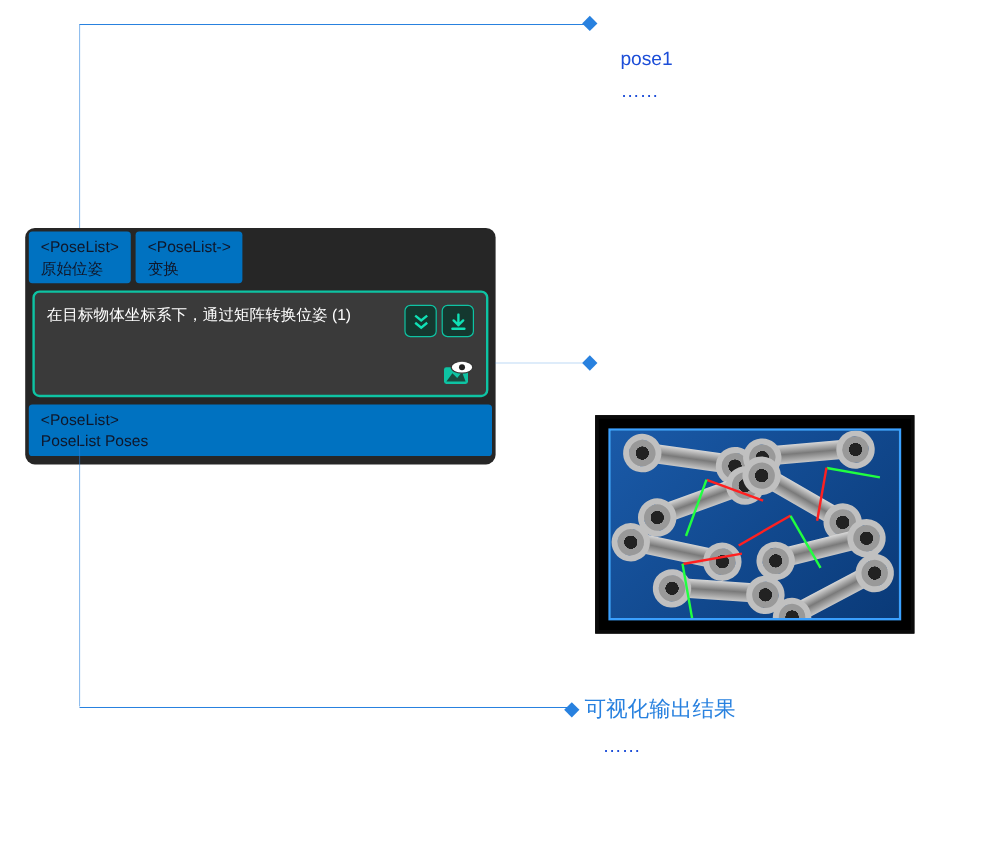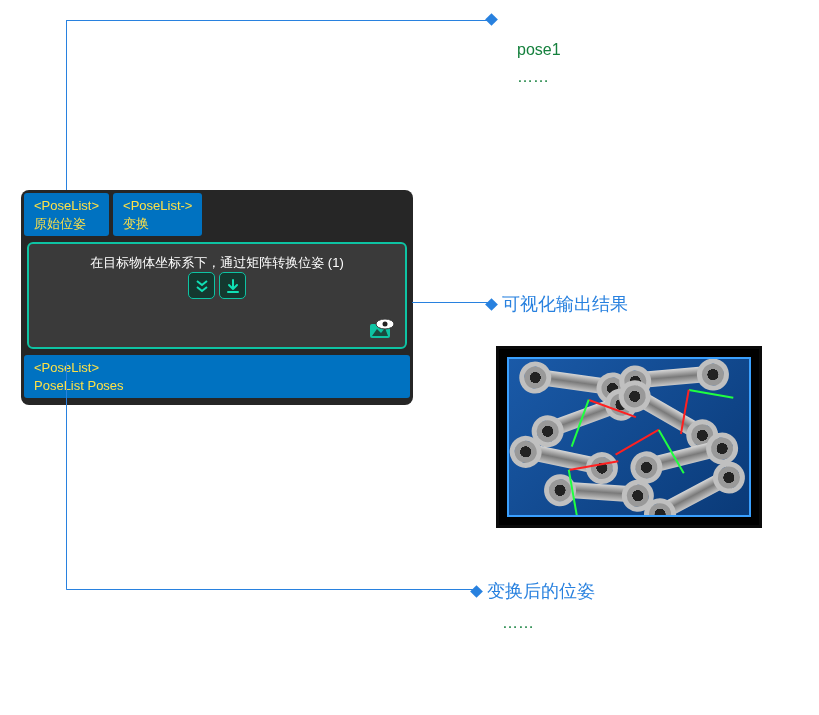--- a/index.html
+++ b/index.html
@@ -18,21 +18,21 @@
     .annotation .diamond {
       display: inline-block;
       width: 9px;
       height: 9px;
       background: #2881df;
       transform: rotate(45deg);
       margin-right: 6px;
       vertical-align: 1px;
     }
     .sub-list {
-      color: #15803d;
+      color: #1d4ed8;
       font-size: 16px;
       margin-left: 30px;
       margin-top: 6px;
       line-height: 1.7;
     }
     .connector {
       position: absolute;
       border: 1.5px solid #2881df;
       border-radius: 2px;
     }
@@ -44,21 +44,21 @@
       position: absolute;
       left: 21px;
       top: 190px;
       width: 392px;
       background: #262626;
       border-radius: 8px;
       padding-bottom: 4px;
     }
     .port {
       background: #0072c1;
-      color: #fde047;
+      color: #0f172a;
       font-size: 13px;
       line-height: 1.35;
       padding: 4px 10px;
       border-radius: 3px;
       white-space: nowrap;
     }
     .port.out {
       margin-top: 4px;
     }
     .ports-top {
@@ -72,23 +72,22 @@
     .node-body {
       margin: 6px;
       border: 2px solid #0ec3a3;
       border-radius: 6px;
       background: #3a3a3a;
       padding: 10px 10px 8px 10px;
       position: relative;
     }
     .node-title-row {
       display: flex;
-      align-items: center;
+      align-items: flex-start;
       justify-content: space-between;
-      flex-direction: column;
     }
     .node-title {
       color: #fff;
       font-size: 13px;
     }
     .btn-group {
       display: flex;
       gap: 4px;
     }
     .sq-btn {
@@ -216,21 +215,21 @@
     <div class="port out">
       <div>&lt;PoseList&gt;</div>
       <div>PoseList Poses</div>
     </div>
   </div>
 </div>
 
 <div class="connector connector-h" style="left:412px; top:302px; width:76px;"></div>
 
 <div class="annotation" style="left:487px; top:292px;">
-  <span class="diamond"></span><span>可视化输出结果</span>
+  <span class="diamond"></span>
 </div>
 
 <div class="viz">
   <div class="viz-inner">
     <div class="wrench" style="left:20px; top:15px; transform:rotate(8deg);"></div>
     <div class="wrench" style="left:120px; top:10px; transform:rotate(-5deg);"></div>
     <div class="wrench" style="left:30px; top:50px; transform:rotate(-20deg);"></div>
     <div class="wrench" style="left:115px; top:48px; transform:rotate(30deg);"></div>
     <div class="wrench" style="left:10px; top:92px; transform:rotate(12deg);"></div>
     <div class="wrench" style="left:130px; top:90px; transform:rotate(-14deg);"></div>
@@ -245,17 +244,17 @@
     <div class="axis-line" style="left:60px; top:110px; width:50px; background:#20ff40; transform:rotate(80deg);"></div>
     <div class="axis-line" style="left:180px; top:30px; width:45px; background:#20ff40; transform:rotate(10deg);"></div>
     <div class="axis-line" style="left:180px; top:30px; width:45px; background:#ff2020; transform:rotate(100deg);"></div>
   </div>
 </div>
 
 <div class="connector connector-v" style="left:66px; top:362px; height:227px;"></div>
 <div class="connector connector-h" style="left:66px; top:589px; width:407px;"></div>
 
 <div class="annotation" style="left:472px; top:579px;">
-  <span class="diamond"></span><span>变换后的位姿</span>
+  <span class="diamond"></span><span>可视化输出结果</span>
   <div class="sub-list">
     <div>……</div>
   </div>
 </div>
 
 </body></html>

